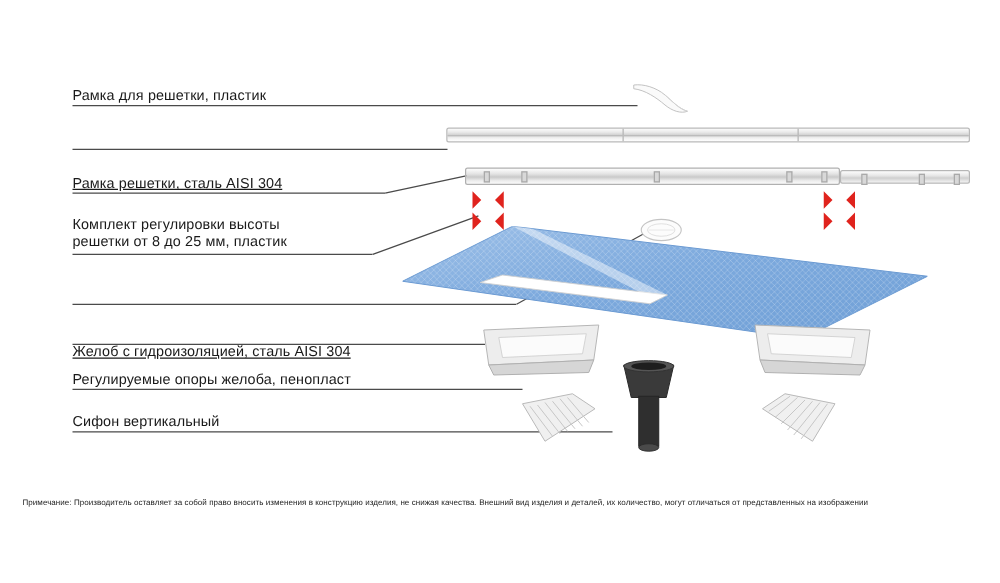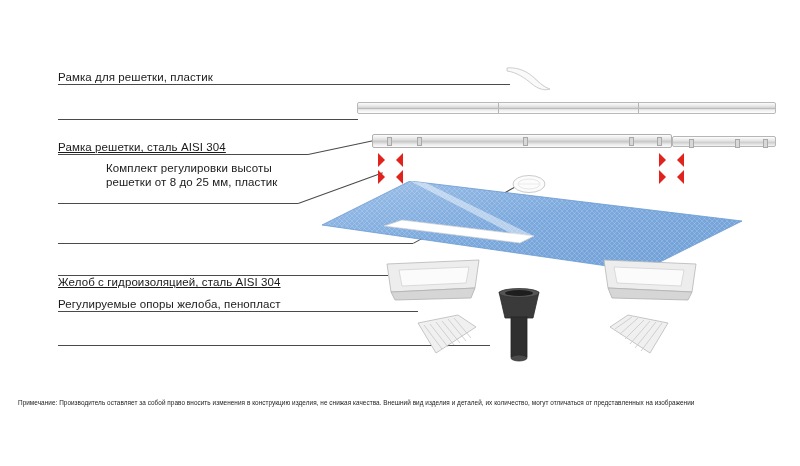--- a/index.html
+++ b/index.html
@@ -166,24 +166,25 @@
     position: absolute;
   }
 </style>
 </head>
 <body>
 
 <div id="page">
 
   <div class="label" style="left:58px; top:70px;">Рамка для решетки, пластик</div>
   <div class="label" style="left:58px; top:140px;text-decoration:underline;">Рамка решетки, сталь AISI 304</div>
-  <div class="label" style="left:58px; top:161px;margin-left:48px;">Комплект регулировки высоты
+  <div class="label" style="left:58px; top:173px;">Комплект регулировки высоты
 решетки от 8 до 25 мм, пластик</div>
   <div class="label" style="left:58px; top:275px;text-decoration:underline;">Желоб с гидроизоляцией, сталь AISI 304</div>
   <div class="label" style="left:58px; top:297px;">Регулируемые опоры желоба, пенопласт</div>
+  <div class="label" style="left:58px; top:331px;">Сифон вертикальный</div>
 
   <div class="leader" style="left:58px; top:84px; width:452px;"></div>
 
   <div class="leader" style="left:58px; top:119px; width:300px;"></div>
 
   <div class="leader" style="left:58px; top:154px; width:250px;"></div>
   <div class="leader diag" style="left:308px; top:154px; width:70px; transform:rotate(-12deg);"></div>
 
   <div class="leader" style="left:58px; top:203px; width:240px;"></div>
   <div class="leader diag" style="left:298px; top:203px; width:90px; transform:rotate(-20deg);"></div>

